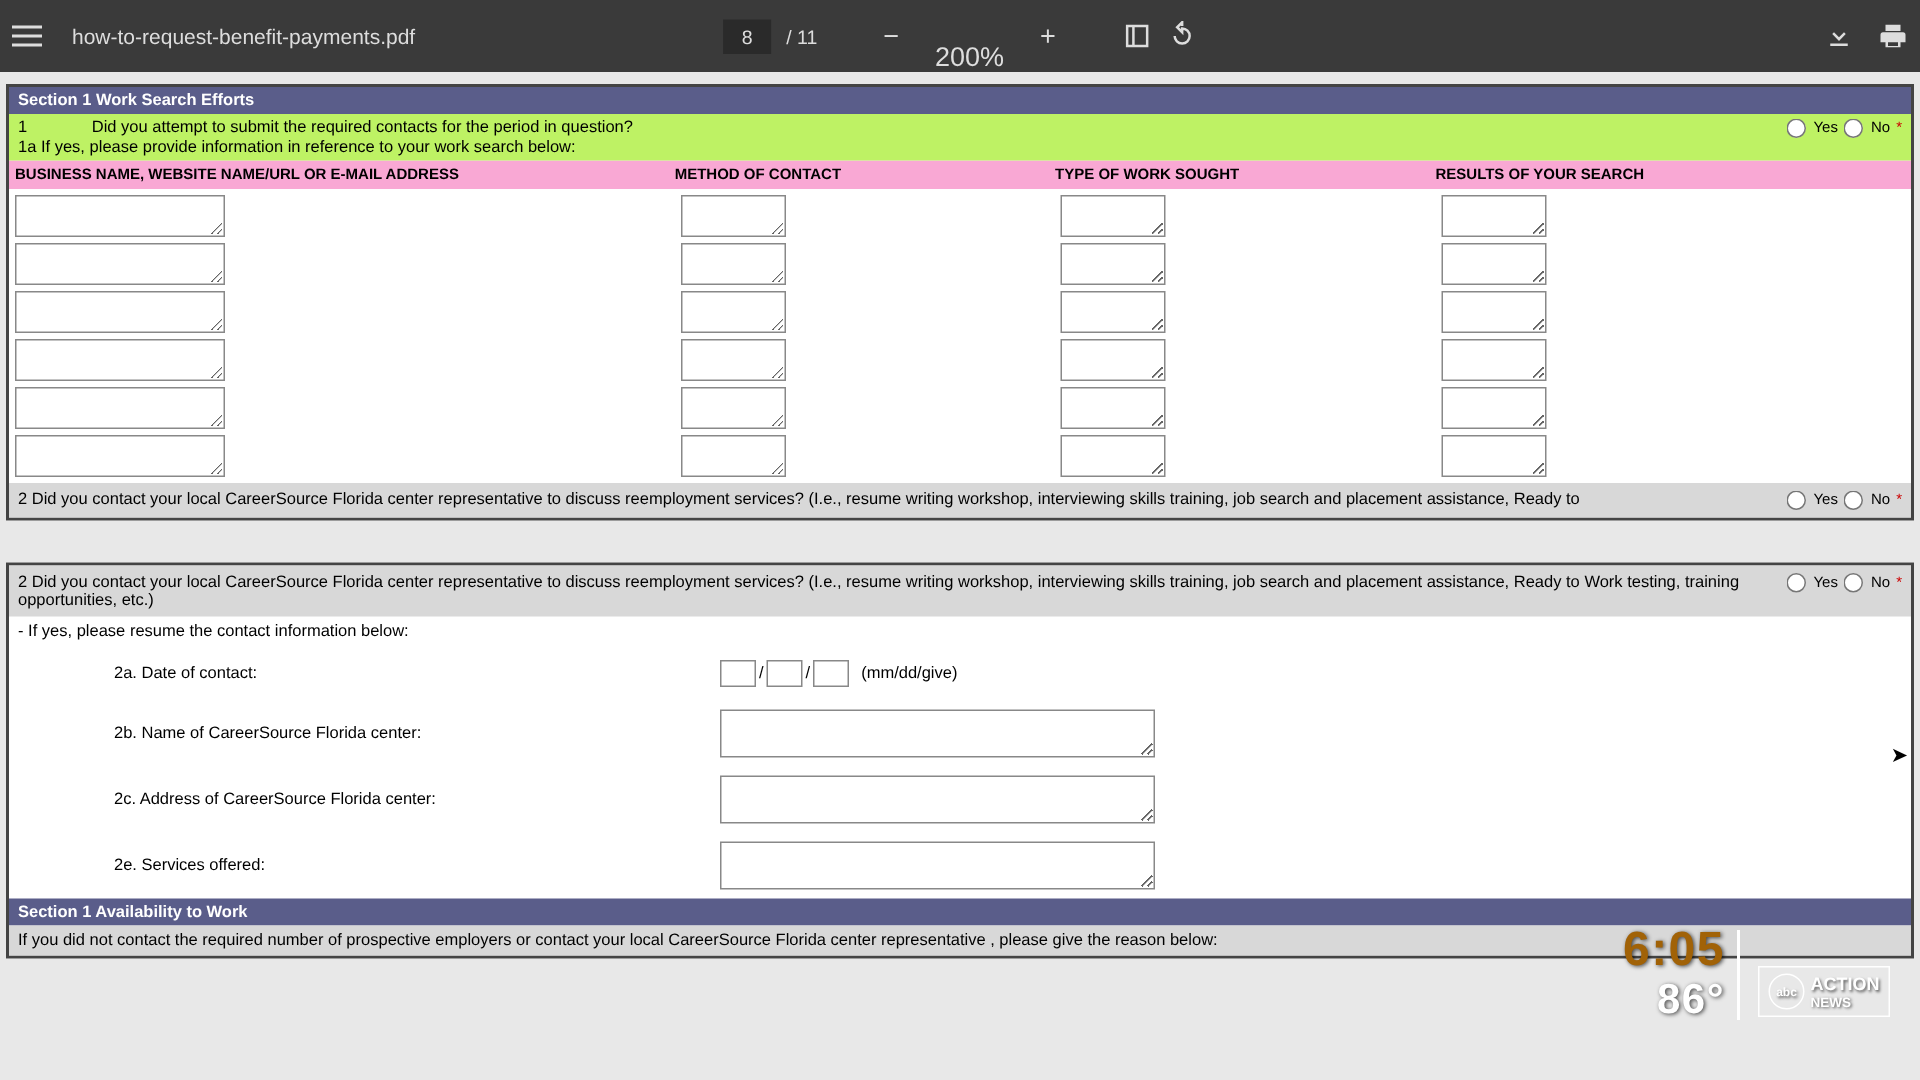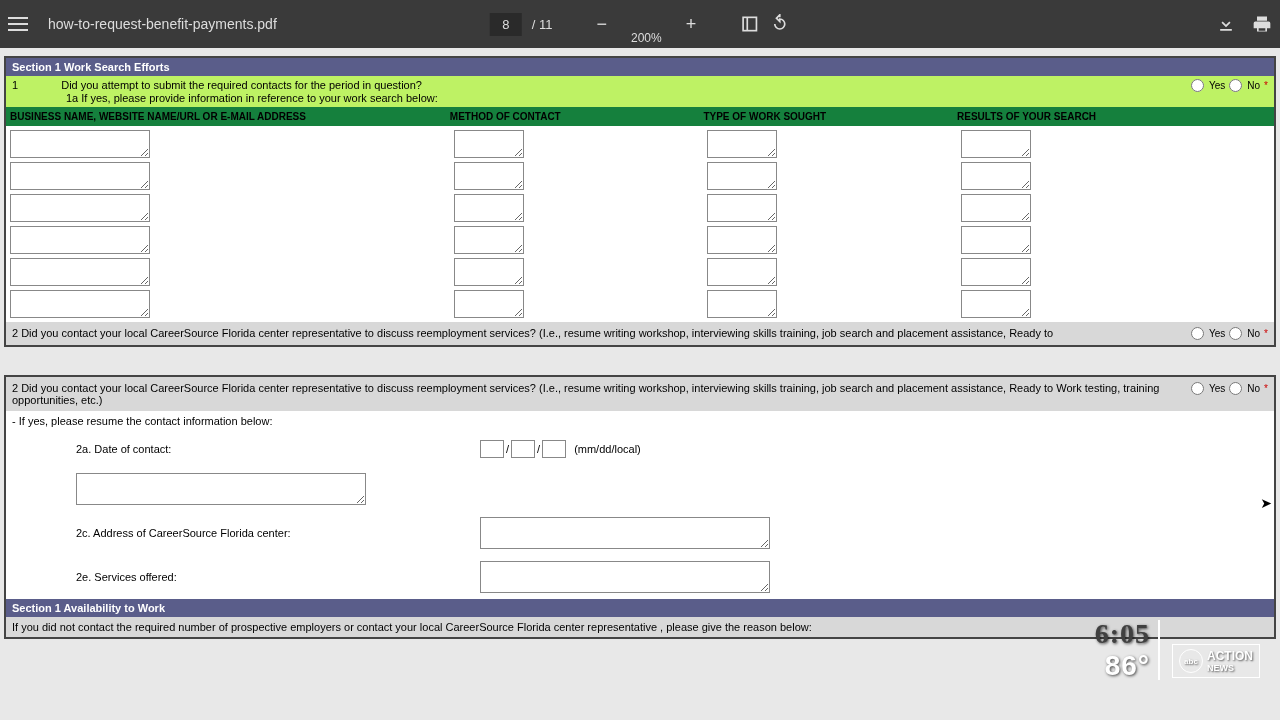--- a/index.html
+++ b/index.html
@@ -5,35 +5,35 @@
 * { margin: 0; padding: 0; box-sizing: border-box; }
 body { font-family: Arial, sans-serif; background: #e8e8e8; width: 1280px; height: 720px; overflow: hidden; position: relative; }
 .toolbar { background: #3a3a3a; height: 48px; display: flex; align-items: center; color: #ddd; padding: 0 8px; position: relative; }
 .menu-icon { width: 24px; height: 24px; cursor: pointer; display: flex; flex-direction: column; justify-content: center; gap: 4px; margin-right: 16px; }
 .menu-icon span { height: 2px; background: #ddd; width: 20px; }
 .filename { font-size: 14px; color: #ddd; }
 .toolbar-center { position: absolute; left: 50%; transform: translateX(-50%); display: flex; align-items: center; gap: 10px; }
 .page-input { width: 32px; background: #2a2a2a; border: none; color: #ddd; text-align: center; padding: 4px; font-size: 13px; }
 .page-total { font-size: 13px; }
 .zoom-btn { background: none; border: none; color: #ddd; font-size: 18px; cursor: pointer; padding: 2px 8px; }
-.zoom-level { font-size: 12px; padding: 2px 6px; margin-top: 28px; }
+.zoom-level { font-size: 18px; padding: 2px 6px; margin-top: 28px; }
 .fit-icon, .rotate-icon { width: 20px; height: 20px; cursor: pointer; color: #ddd; }
 .toolbar-right { position: absolute; right: 8px; display: flex; gap: 16px; align-items: center; }
 .icon-btn { width: 20px; height: 20px; cursor: pointer; color: #ddd; }
 .doc-area { padding: 8px 4px; }
 .page-section { background: #fff; border: 2px solid #444; margin-bottom: 28px; font-size: 11px; }
 .section-header { background: #5a5d8a; color: #fff; font-weight: bold; padding: 3px 6px; font-size: 11px; }
 .gray-row { background: #bef264; padding: 3px 6px; position: relative; }
 .q-line { display: flex; justify-content: space-between; align-items: flex-start; }
 .q-text { flex: 1; font-size: 11px; }
 .radio-group { display: flex; gap: 4px; align-items: center; font-size: 10px; margin-left: 8px; white-space: nowrap; }
 .radio-group input { margin-right: 1px; }
 .asterisk { color: #c00; }
 .table-row { display: flex; padding: 4px 0; }
-.table-headers { background: #15803d; font-weight: bold; font-size: 10px; }
+.table-headers { background: #f9a8d4; font-weight: bold; font-size: 10px; }
 .col1 { width: 35%; padding-left: 4px; }
 .col2 { width: 20%; }
 .col3 { width: 20%; }
 .col4 { width: 25%; }
 .input-grid { display: flex; }
 .input-col { display: flex; flex-direction: column; gap: 4px; padding: 4px; }
 .input-col1 { width: 35%; }
 .input-col2 { width: 20%; }
 .input-col3 { width: 20%; }
 .input-col4 { width: 25%; }
@@ -42,21 +42,21 @@
 .q2-row { background: #d8d8d8; padding: 5px 6px; display: flex; align-items: flex-start; }
 .indent-text { padding: 4px 6px; font-size: 11px; }
 .form-row { display: flex; align-items: center; padding: 6px 6px 6px 70px; gap: 24px; min-height: 36px; }
 .form-label { width: 380px; font-size: 11px; }
 .date-boxes { display: flex; align-items: center; gap: 2px; }
 .date-box { width: 24px; height: 18px; border: 1px solid #888; }
 .date-sep { font-size: 11px; }
 .date-hint { font-size: 11px; margin-left: 6px; }
 .wide-input { border: 1px solid #888; height: 32px; width: 290px; background: #fff; resize: both; overflow: auto; }
 .section2-row { background: #d8d8d8; padding: 4px 6px; font-size: 11px; }
-.overlay-time { position: absolute; right: 130px; bottom: 72px; color: #404040; font-family: Liberation Serif, serif; font-size: 28px; font-weight: bold; text-shadow: 1px 1px 3px rgba(0,0,0,0.7); line-height: 1; letter-spacing: 1px; }
+.overlay-time { position: absolute; right: 130px; bottom: 72px; color: #a16207; font-family: Liberation Sans, sans-serif; font-size: 32px; font-weight: bold; text-shadow: 1px 1px 3px rgba(0,0,0,0.7); line-height: 1; letter-spacing: 1px; }
 .overlay-temp { position: absolute; right: 130px; bottom: 40px; color: #fff; font-family: 'Arial Narrow', Arial; font-size: 28px; font-weight: bold; text-shadow: 1px 1px 3px rgba(0,0,0,0.7); line-height: 1; letter-spacing: 1px; margin-left: 12px; }
 .overlay-divider { position: absolute; right: 120px; bottom: 40px; width: 2px; height: 60px; background: #fff; }
 .overlay-logo { position: absolute; right: 20px; bottom: 42px; border: 1.5px solid #fff; padding: 4px 6px; display: flex; align-items: center; gap: 4px; color: #fff; font-weight: bold; font-size: 12px; text-shadow: 1px 1px 2px rgba(0,0,0,0.6); }
 .abc-circle { width: 24px; height: 24px; border: 1.5px solid #fff; border-radius: 50%; display: flex; align-items: center; justify-content: center; font-size: 8px; }
 .cursor { position: absolute; right: 8px; top: 495px; font-size: 14px; pointer-events: none; }
 </style>
 </head>
 <body>
 
 <div class="toolbar">
@@ -103,21 +103,21 @@
           <span style="margin-left:40px">Did you attempt to submit the required contacts for the period in question?</span>
         </div>
         <div class="radio-group">
           <input type="radio" style="">
             <span>Yes</span>
           <input type="radio" style="">
             <span>No</span>
             <span class="asterisk">*</span>
         </div>
       </div>
-      <div style="margin-left:54px">1a If yes, please provide information in reference to your work search below:</div>
+      <div style="">1a If yes, please provide information in reference to your work search below:</div>
     </div>
     <div class="table-row table-headers">
       <div class="col1">BUSINESS NAME, WEBSITE NAME/URL OR E-MAIL ADDRESS</div>
       <div class="col2">METHOD OF CONTACT</div>
       <div class="col3">TYPE OF WORK SOUGHT</div>
       <div class="col4">RESULTS OF YOUR SEARCH</div>
     </div>
     <div class="input-grid">
       <div class="input-col input-col1">
         <textarea class="text-input" style=""></textarea>
@@ -177,24 +177,25 @@
     </div>
     <div class="indent-text">- If yes, please resume the contact information below:</div>
     <div class="form-row">
       <div class="form-label">2a. Date of contact:</div>
       <div class="date-boxes">
         <input class="date-box" style="">
           <span class="date-sep">/</span>
         <input class="date-box" style="">
           <span class="date-sep">/</span>
         <input class="date-box" style="">
-        <span class="date-hint">(mm/dd/local)</span>
-      </div>
-    </div>
-    <div class="form-row">
+        <span class="date-hint">(mm/dd/give)</span>
+      </div>
+    </div>
+    <div class="form-row">
+      <div class="form-label">2b. Name of CareerSource Florida center:</div>
       <textarea class="wide-input" style=""></textarea>
     </div>
     <div class="form-row">
       <div class="form-label">2c. Address of CareerSource Florida center:</div>
       <textarea class="wide-input" style=""></textarea>
     </div>
     <div class="form-row">
       <div class="form-label">2e. Services offered:</div>
       <textarea class="wide-input" style=""></textarea>
     </div>

